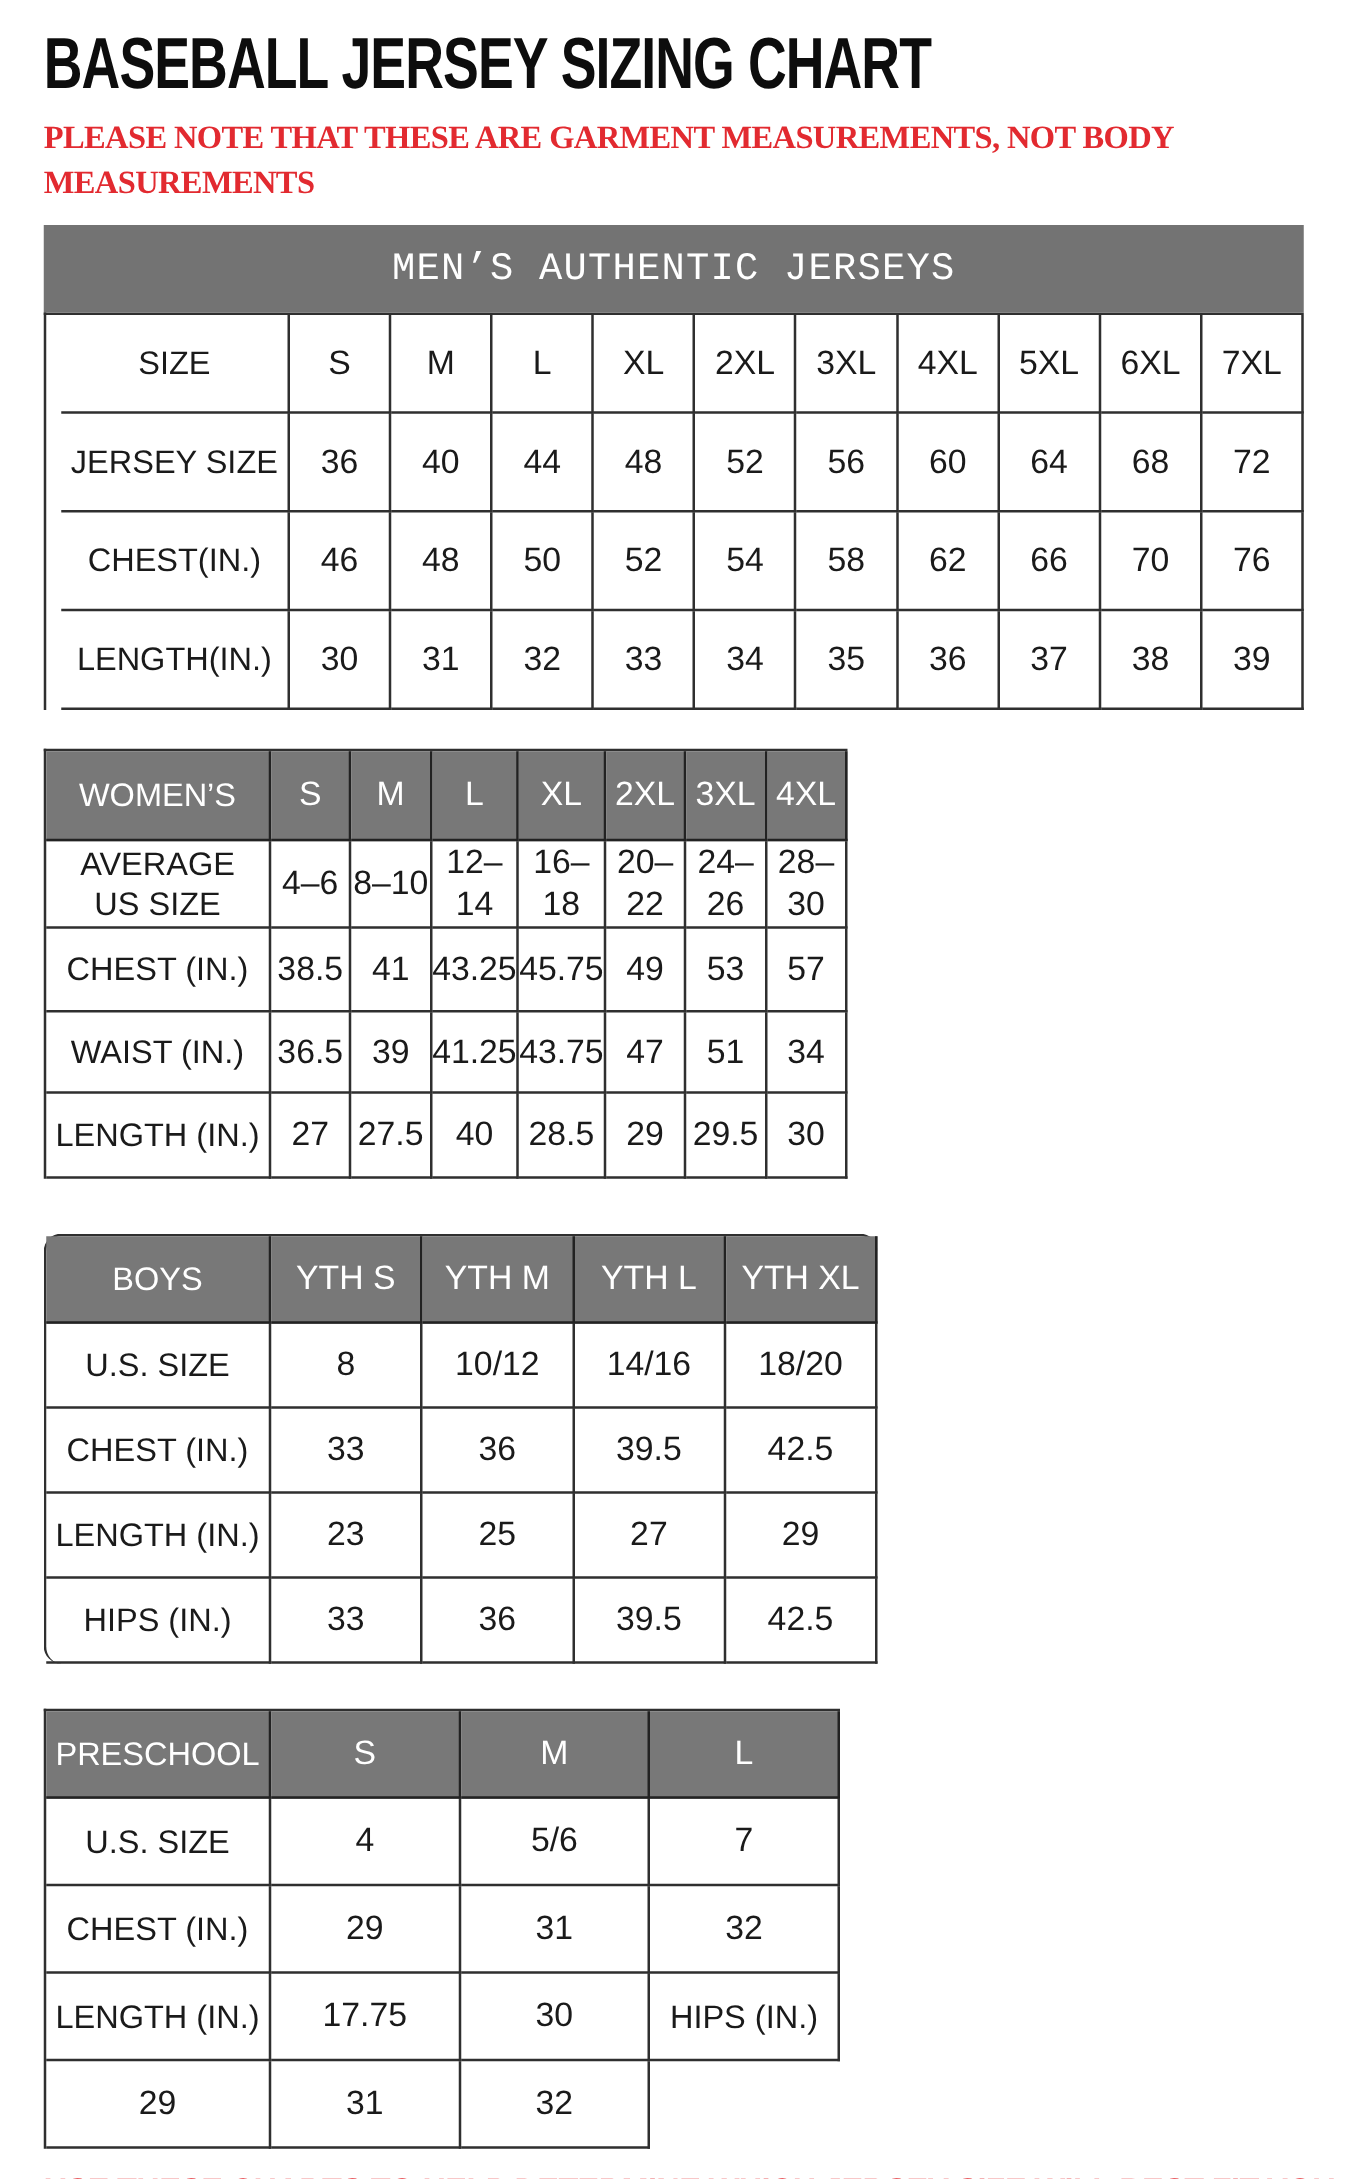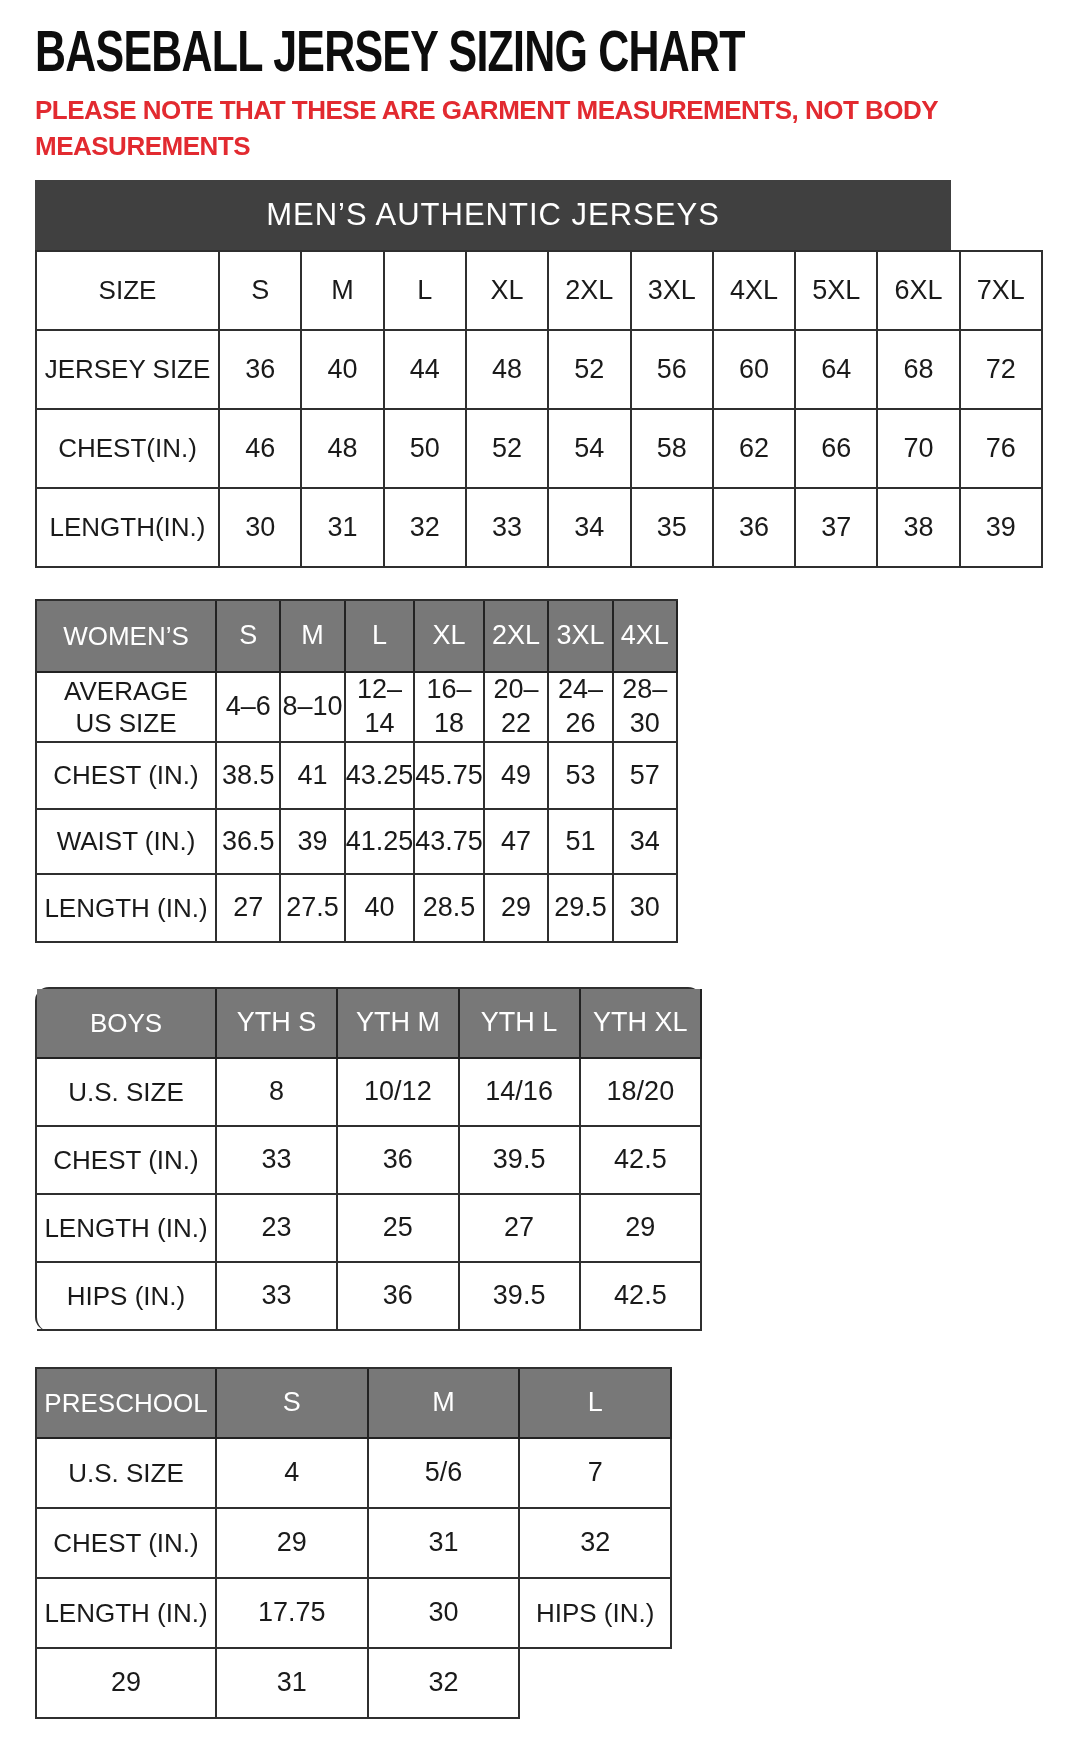--- a/index.html
+++ b/index.html
@@ -26,41 +26,43 @@
     margin-top: 6px;
   }
   .note {
     margin-top: 12px;
     max-width: 920px;
     font-size: 26px;
     font-weight: bold;
     letter-spacing: -0.5px;
     line-height: 36px;
     color: #e22a30;
+    font-family: Liberation Serif, serif;
   }
   .footer-note {
     margin-top: 18px;
     font-size: 26px;
     font-weight: bold;
     letter-spacing: -0.5px;
     color: #e22a30;
     white-space: nowrap;
   }
 
   .section { margin-top: 30px; }
   .banner {
-    width: 916px;
+    width: 1008px;
     height: 70px;
-    background: #404040;
+    background: #737373;
     color: #ffffff;
     display: flex;
     align-items: center;
     justify-content: center;
     font-size: 31px;
     letter-spacing: 1px;
+    font-family: Liberation Mono, monospace;
   }
 
   .grid {
     display: grid;
     border-top: 2px solid #2f2f2f;
     border-left: 2px solid #2f2f2f;
     background: #ffffff;
   }
   .cell {
     border-right: 2px solid #2f2f2f;
@@ -75,21 +77,21 @@
     line-height: 1.25;
   }
   .cell.label { font-size: 26px; }
   .gray-head .head {
     background: #787878;
     color: #ffffff;
     border-right-color: #222222;
     border-bottom-color: #222222;
   }
 
-  .t-mens      { width: 1008px; grid-template-columns: 183px repeat(10, 1fr); grid-template-rows: 79px 79px 79px 79px; }
+  .t-mens      { width: 1008px; grid-template-columns: 183px repeat(10, 1fr); grid-template-rows: 79px 79px 79px 79px; padding-left: 12px; }
   .t-womens    { width: 643px;  grid-template-columns: 180px repeat(7, 1fr);  grid-template-rows: 72px 70px 67px 65px 68px; margin-top: 31px; }
   .t-boys      { width: 667px;  grid-template-columns: 180px repeat(4, 1fr);  grid-template-rows: 70px 68px 68px 68px 68px; margin-top: 44px; border-radius: 14px; }
   .t-preschool { width: 637px;  grid-template-columns: 180px repeat(3, 1fr);  grid-template-rows: 70px 70px 70px 70px 70px; margin-top: 36px; }
   .mens-section { margin-top: 16px; }
 </style>
 </head>
 <body>
 
 <div class="page">
 

